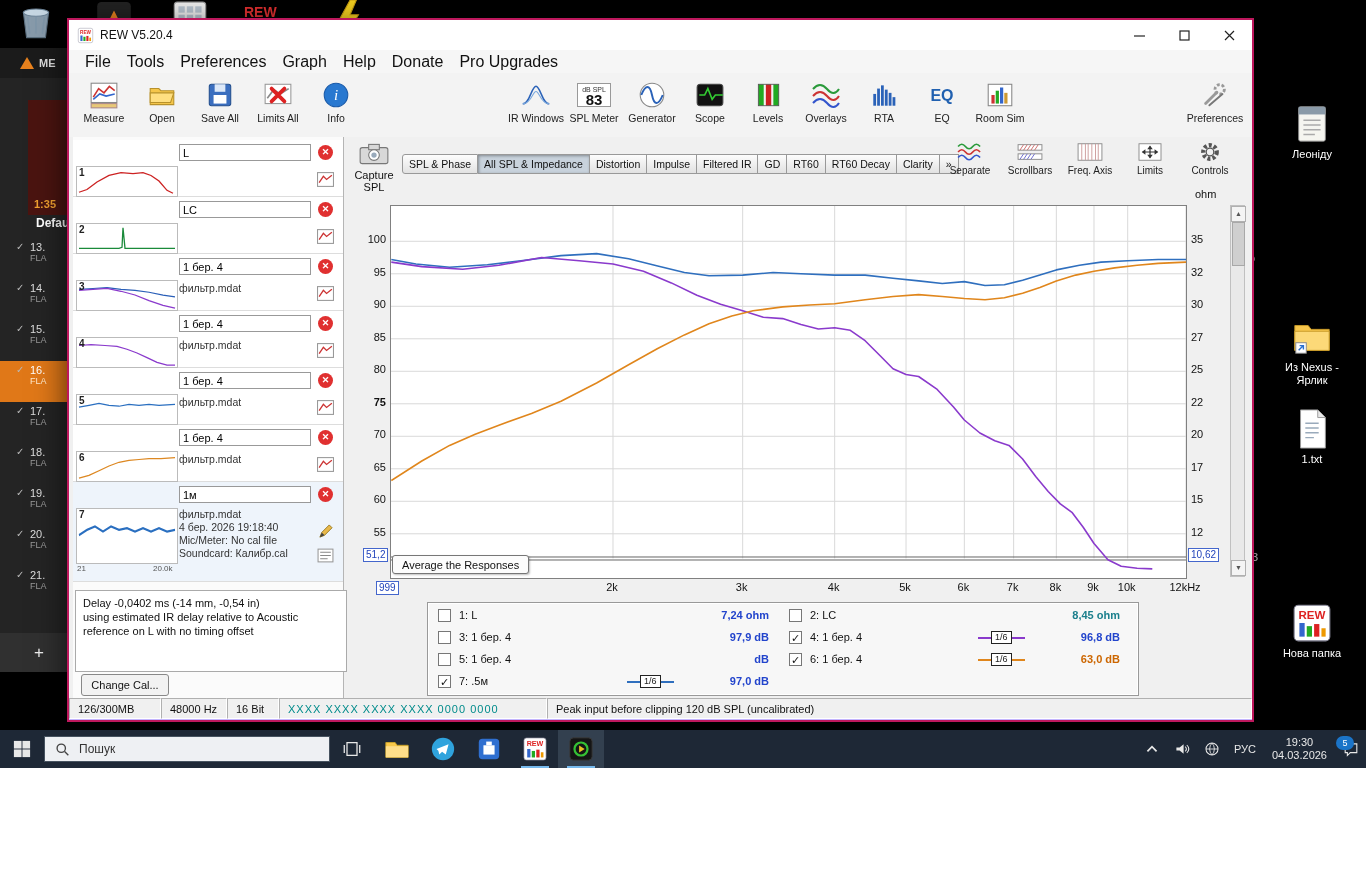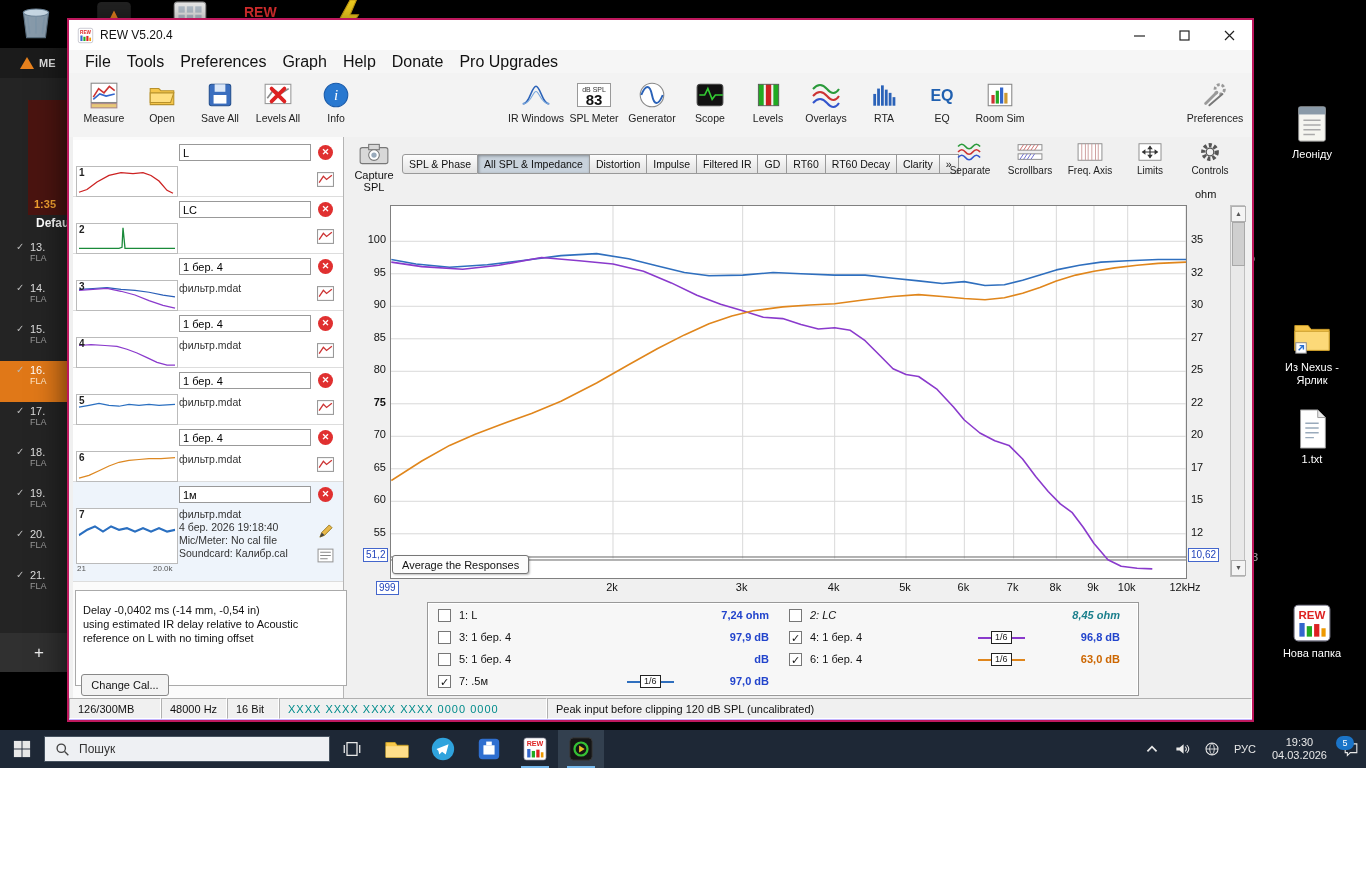--- a/index.html
+++ b/index.html
@@ -59,21 +59,21 @@
   .meas-field{position:absolute;left:106px;top:4px;width:124px;height:15px;border:1px solid #999;font-size:11px;padding:0 3px;font-family:"Liberation Sans",sans-serif;background:#fff}
   .meas-x{position:absolute;right:10px;top:5px;width:15px;height:15px;border-radius:50%;background:#e03030;color:#fff;font-size:9px;line-height:15px;text-align:center;font-weight:bold;cursor:default}
   .meas-thumb{position:absolute;left:3px;top:26px;width:100px;height:29px;border:1px solid #bbb;background:#fff}
   .meas-thumb svg{width:100%;height:100%;display:block}
   .meas-thumb.tall{height:54px}
   .meas-num{position:absolute;left:2px;top:0;font-size:10px;font-weight:bold;color:#222}
   .meas-info{position:absolute;left:106px;font-size:10.5px;color:#333;white-space:nowrap}
   .meas-axis{position:absolute;font-size:8px;color:#555}
   .meas-mini{position:absolute;right:9px;width:17px;height:15px}
   .meas-mini svg{width:100%;height:100%}
-  .delay-box{position:absolute;left:2px;top:453px;width:256px;height:70px;border:1px solid #aaa;background:#fff;font-size:11px;padding:12px 7px;line-height:14px;color:#111}
+  .delay-box{position:absolute;left:2px;top:453px;width:256px;height:70px;border:1px solid #aaa;background:#fff;font-size:11px;padding:5px 7px;line-height:14px;color:#111}
   .change-cal{position:absolute;left:8px;top:537px;width:86px;height:20px;border:1px solid #888;background:#f2f2f2;border-radius:3px;font-size:11px;color:#111;display:flex;align-items:center;justify-content:center}
   
   .graph-panel{position:absolute;left:275px;top:0;right:0;height:561px}
   .capture{position:absolute;left:6px;top:4px;width:48px;text-align:center;font-size:11px;color:#111}
   .capture svg{width:32px;height:26px}
   .cap-l{line-height:12px}
   .tabs{position:absolute;left:58px;top:17px;height:20px;display:flex}
   .tab{padding:3px 6px;font-size:10.5px;border:1px solid #999;border-left:none;background:linear-gradient(#fdfdfd,#e2e2e2);color:#111;white-space:nowrap;cursor:default}
   .tab:first-child{border-left:1px solid #999;border-radius:3px 0 0 3px}
   .tab.active{background:#c8d2dc;box-shadow:inset 1px 1px 3px rgba(0,0,0,.35)}
@@ -345,21 +345,21 @@
               <div class="tb-lbl">Save All</div>
             </div>
             <div class="tb-btn">
               <div class="tb-ic">
                 <svg viewBox="0 0 28 28">
                   <rect x="2" y="4" width="24" height="18" fill="#fff" stroke="#999"></rect>
                   <polyline points="4,17 10,9 16,13 24,8" fill="none" stroke="#888" stroke-width="1.5"></polyline>
                   <path d="M8 8 L20 20 M20 8 L8 20" stroke="#d22" stroke-width="3.5" stroke-linecap="round"></path>
                 </svg>
               </div>
-              <div class="tb-lbl">Levels All</div>
+              <div class="tb-lbl">Limits All</div>
             </div>
             <div class="tb-btn">
               <div class="tb-ic">
                 <svg viewBox="0 0 28 28">
                   <circle cx="14" cy="14" r="11" fill="#2878d0" stroke="#1a5aa8"></circle>
                   <text x="14" y="19" font-size="14" font-style="italic" fill="#fff" text-anchor="middle" font-family="serif">i</text>
                 </svg>
               </div>
               <div class="tb-lbl">Info</div>
             </div>
@@ -750,21 +750,21 @@
             <div class="vs-btn" style="bottom:0">▼</div>
           </div>
 
           <div class="legend" id="legend">
               <div class="lg-row" style="top: 2px;">
                 <div class="lg-cell" style="left: 0px;">
                   <span class="lg-chk"></span>
                   <span class="lg-lbl">1: L</span>
                   <span class="lg-val" style="color: rgb(34, 68, 204);">7,24 ohm</span>
                 </div>
-                <div class="lg-cell" style="left: 351px; font-style: italic;">
+                <div class="lg-cell" style="left: 351px;">
                   <span class="lg-chk"></span>
                   <span class="lg-lbl">2: LC</span>
                   <span class="lg-val" style="color: rgb(27, 127, 140);">8,45 ohm</span>
                 </div>
               </div>
               <div class="lg-row" style="top: 24px;">
                 <div class="lg-cell" style="left: 0px;">
                   <span class="lg-chk"></span>
                   <span class="lg-lbl">3: 1 бер. 4</span>
                   <span class="lg-val" style="color: rgb(34, 68, 204);">97,9 dB</span>

